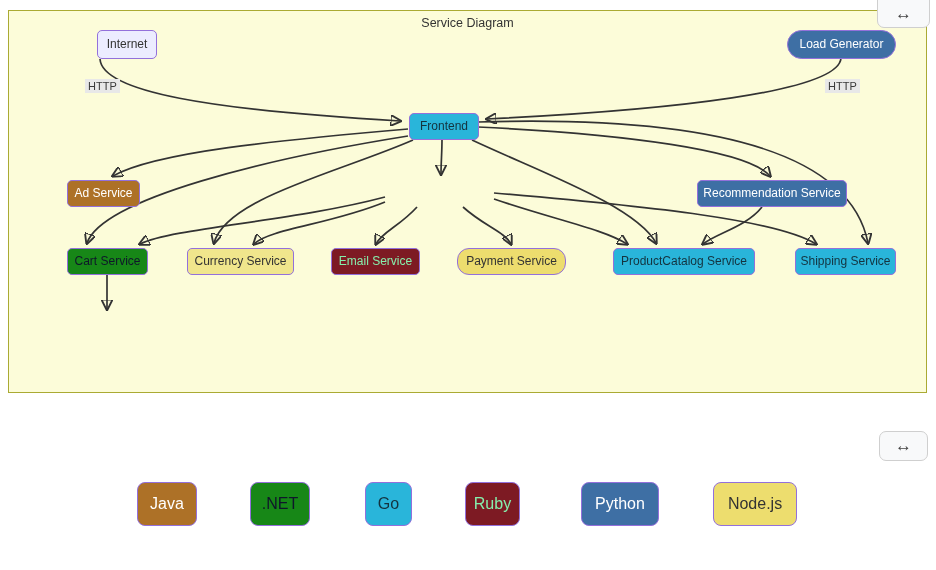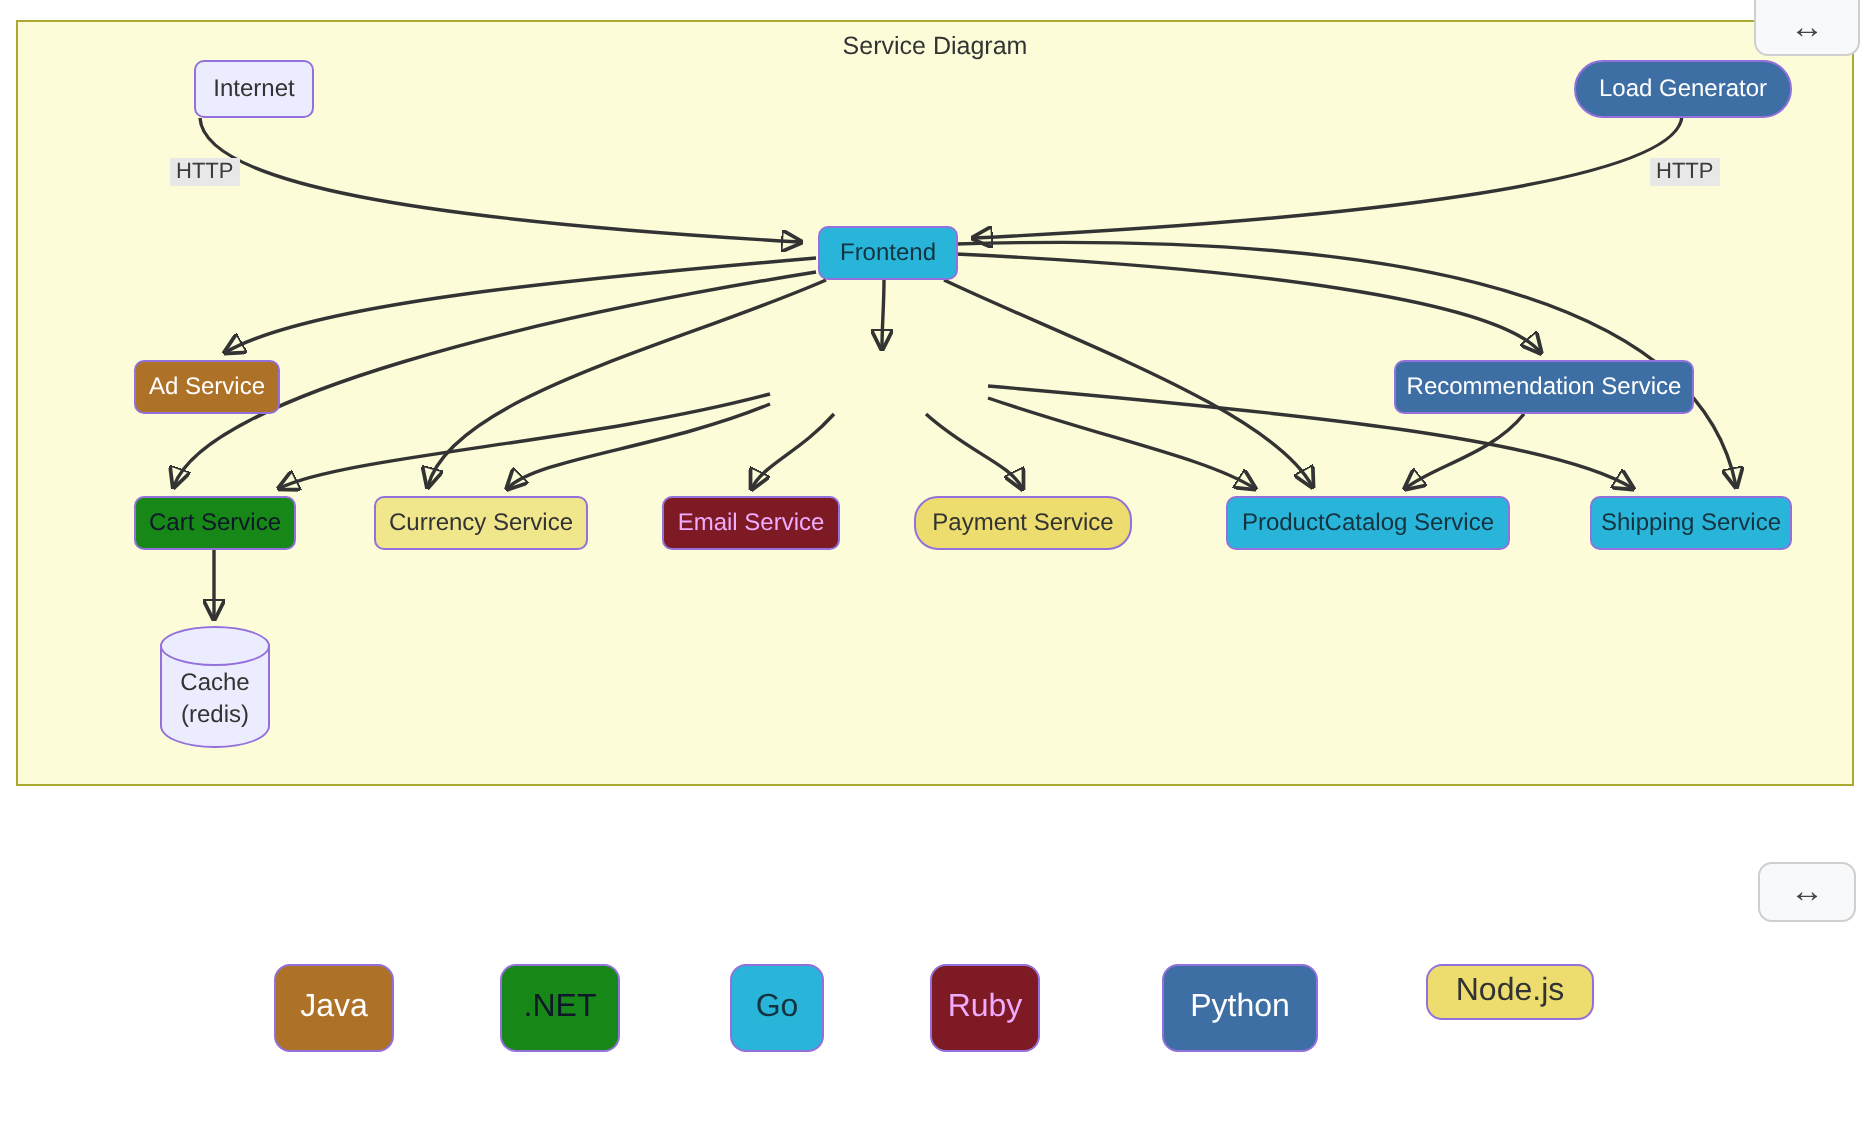--- a/index.html
+++ b/index.html
@@ -45,21 +45,21 @@
   .node {
     position:absolute; z-index:4; display:flex; align-items:center; justify-content:center;
     border:1px solid #9370DB; border-radius:5px; font-size:12px; text-align:center;
     line-height:1.15; padding:2px 4px;
   }
   .n-default { background:#ECECFF; color:#333;margin-left:26px; }
   .n-go      { background:#29B5DA; color:#14333f; }
   .n-java    { background:#AD7127; color:#ffffff; }
   .n-dotnet  { background:#178717; color:#0f172a; }
   .n-python  { background:#3E6FA4; color:#ffffff; }
-  .n-ruby    { background:#7D1A23; color:#f0abfc; }
+  .n-ruby    { background:#7D1A23; color:#86efac; }
   .n-nodejs  { background:#EDDD6E; color:#333;border-radius:12px; }
   .n-khaki   { background:#F0E68C; color:#333; }
   .pill      { border-radius:15px; }
 
   
   .cylinder {
     position:absolute; z-index:4; background:#ECECFF; color:#333;
     border:1px solid #9370DB; border-top:none;
     border-radius:0 0 27px 27px / 0 0 11px 11px;
     font-size:12px; text-align:center; padding-top:12px; line-height:1.3;
@@ -118,34 +118,30 @@
   <div class="node n-go" style="left:409px; top:113px; width:70px;  height:27px;">Frontend</div>
   <div class="node n-java" style="left:67px;  top:180px; width:73px;  height:27px;">Ad Service</div>
   <div class="node n-python" style="left:697px; top:180px; width:150px; height:27px;">Recommendation Service</div>
   <div class="node n-dotnet" style="left:67px;  top:248px; width:81px;  height:27px;">Cart Service</div>
   <div class="node n-khaki" style="left:187px; top:248px; width:107px; height:27px;">Currency Service</div>
   <div class="node n-ruby" style="left:331px; top:248px; width:89px;  height:27px;">Email Service</div>
   <div class="node n-nodejs" style="left:457px; top:248px; width:109px; height:27px;">Payment Service</div>
   <div class="node n-go" style="left:613px; top:248px; width:142px; height:27px;">ProductCatalog Service</div>
   <div class="node n-go" style="left:795px; top:248px; width:101px; height:27px;">Shipping Service</div>
 
-  <div class="cylinder" style="left:80px; top:322px; width:55px; height:52px;">
-    <span>Cache</span>
-    <span>(redis)</span>
-  </div>
 
   <div class="expand-btn" id="expand-top">
     <span>↔</span>
   </div>
 
 
   <div class="legend-box n-java" style="left:137px; top:482px; width:60px; height:44px;">Java</div>
   <div class="legend-box n-dotnet" style="left:250px; top:482px; width:60px; height:44px;">.NET</div>
   <div class="legend-box n-go" style="left:365px; top:482px; width:47px; height:44px;">Go</div>
   <div class="legend-box n-ruby" style="left:465px; top:482px; width:55px; height:44px;">Ruby</div>
   <div class="legend-box n-python" style="left:581px; top:482px; width:78px; height:44px;">Python</div>
-  <div class="legend-box n-nodejs" style="left:713px; top:482px; width:84px; height:28px;">Node.js</div>
+  <div class="legend-box n-nodejs" style="left:713px; top:482px; width:84px; height:44px;">Node.js</div>
 
   <div class="expand-btn" id="expand-bottom">
     <span>↔</span>
   </div>
 
 </div>
 
 </body></html>

